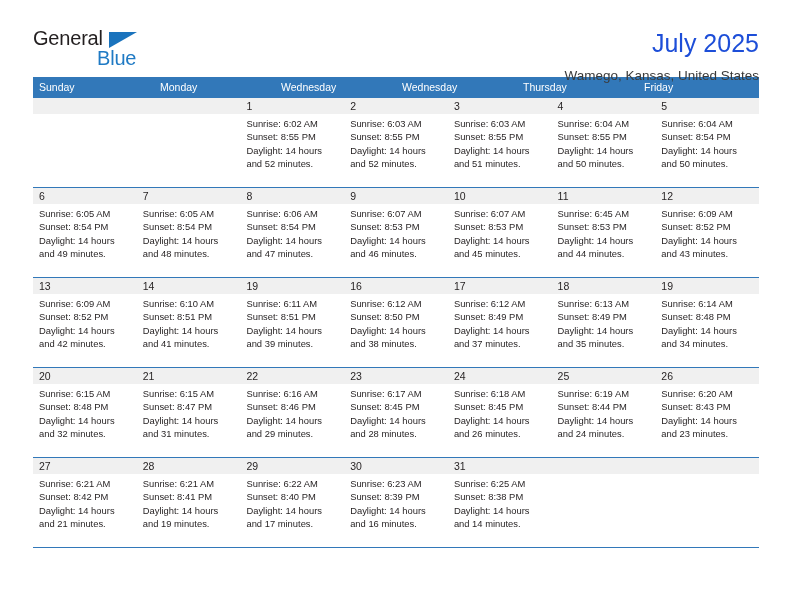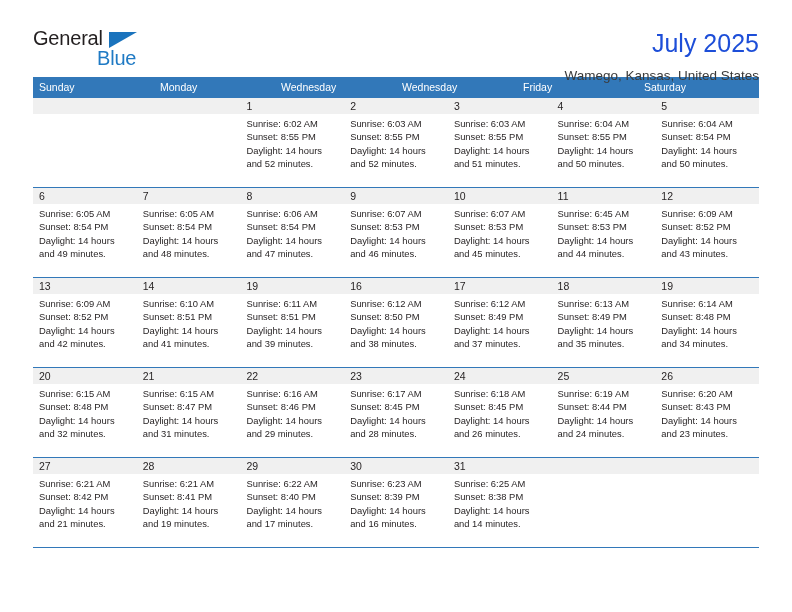--- a/index.html
+++ b/index.html
@@ -166,22 +166,22 @@
 
   </div>
 
   <div class="calendar">
 
     <div class="dow-row">
       <div class="dow">Sunday</div>
       <div class="dow">Monday</div>
       <div class="dow">Wednesday</div>
       <div class="dow">Wednesday</div>
+      <div class="dow">Thursday</div>
       <div class="dow">Friday</div>
-      <div class="dow">Saturday</div>
     </div>
 
     <div id="weeks-container">
         <div class="week">
           <div class="cell empty">
             <div class="cell-daystrip"></div>
             <div class="cell-body">
               <div></div>
               <div></div>
               <div></div>

